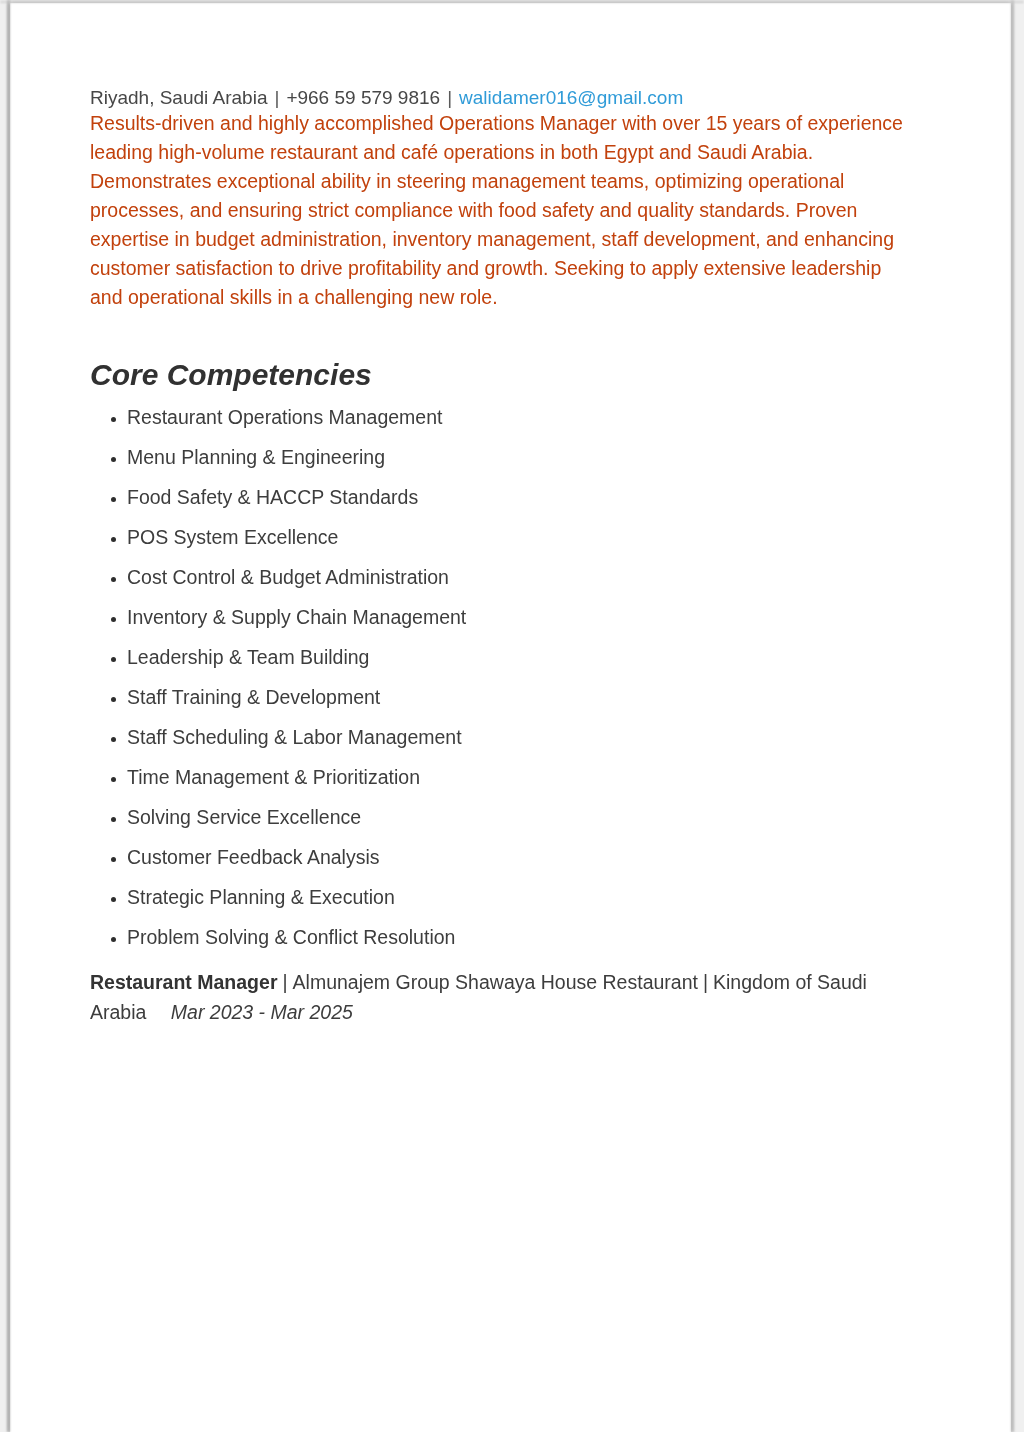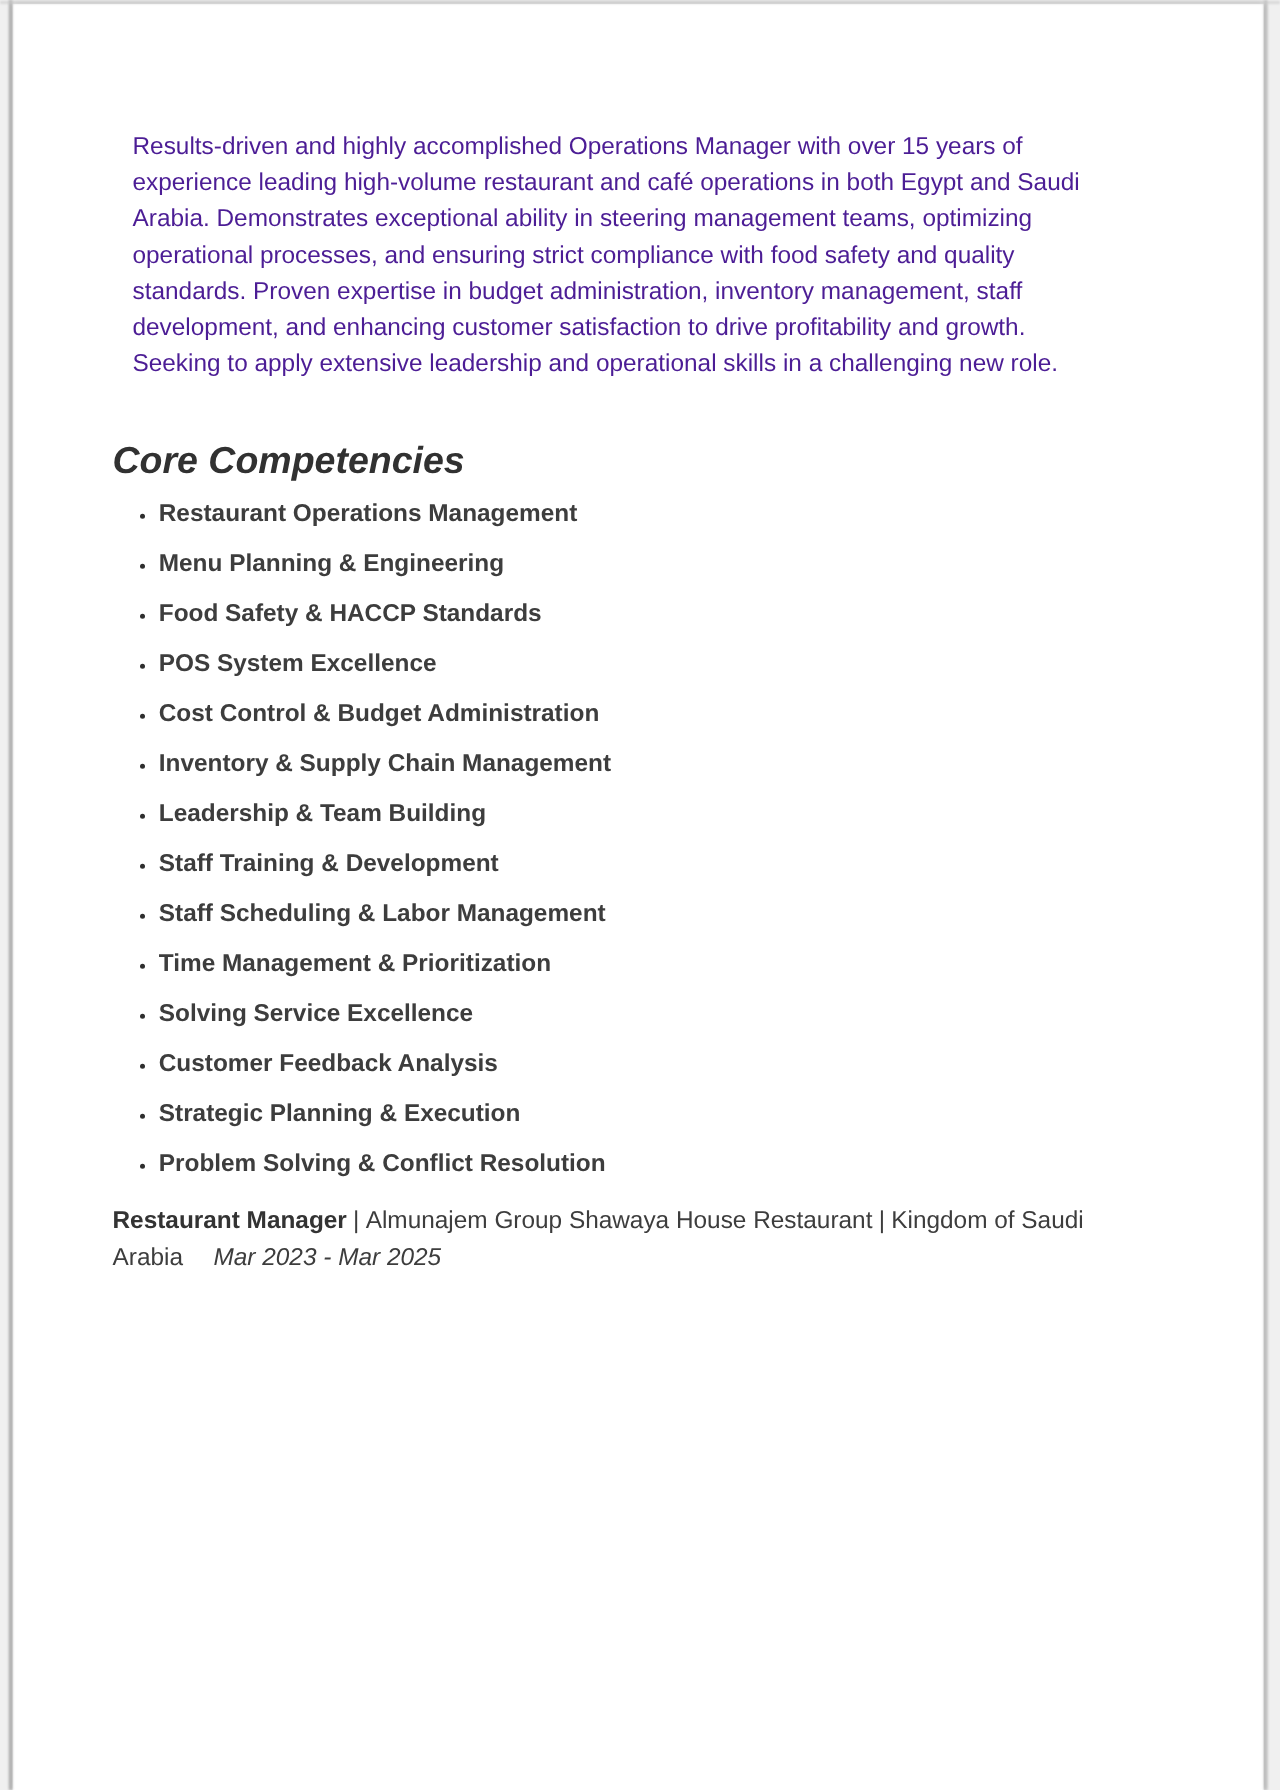--- a/index.html
+++ b/index.html
@@ -60,34 +60,33 @@
     font-weight: 700;
     color: #313131;
     margin: 52px 0 16px 0;
     line-height: 1.1;
   }
   h2.section.competencies { margin-top: 46px; font-style: italic; }
   h2.section.experience   { margin-top: 40px; }
   .summary {
     font-size: 19.5px;
     line-height: 29px;
-    margin: 16px;
-    color: #4c1d95;
+    margin: 0;
+    color: #c2410c;
   }
   ul.comp-list {
     margin: 8px 0 0 0;
     padding: 0 0 0 37px;
     list-style: disc;
   }
   ul.comp-list li {
     font-size: 19.5px;
     line-height: 20px;
     margin-bottom: 20px;
     color: #3d3d3d;
-    font-weight: bold;
   }
   ul.comp-list li::marker { font-size: 15px; color: #2e2e2e; }
   .job-line {
     font-size: 19.5px;
     line-height: 30px;
     margin: 0;
     color: #3d3d3d;
   }
   .job-line .job-title { font-weight: 700; color: #333; }
   .job-line .sep { margin: 0 5px; }
@@ -97,20 +96,23 @@
 <body>
 
 <div class="edge edge-left"></div>
 <div class="edge edge-right"></div>
 <div class="edge edge-top"></div>
 
 <div class="sheet">
   <div class="content">
 
 
+    <p class="contact">
+      <span>Riyadh, Saudi Arabia</span><span class="sep">|</span><span>+966 59 579 9816</span><span class="sep">|</span><a class="email">walidamer016@gmail.com</a>
+    </p>
 
 
     <p class="summary">Results-driven and highly accomplished Operations Manager with over 15 years of experience leading high-volume restaurant and café operations in both Egypt and Saudi Arabia. Demonstrates exceptional ability in steering management teams, optimizing operational processes, and ensuring strict compliance with food safety and quality standards. Proven expertise in budget administration, inventory management, staff development, and enhancing customer satisfaction to drive profitability and growth. Seeking to apply extensive leadership and operational skills in a challenging new role.</p>
 
     <h2 class="section competencies">Core Competencies</h2>
 
     <ul class="comp-list">
       <li>Restaurant Operations Management</li>
       <li>Menu Planning &amp; Engineering</li>
       <li>Food Safety &amp; HACCP Standards</li>

